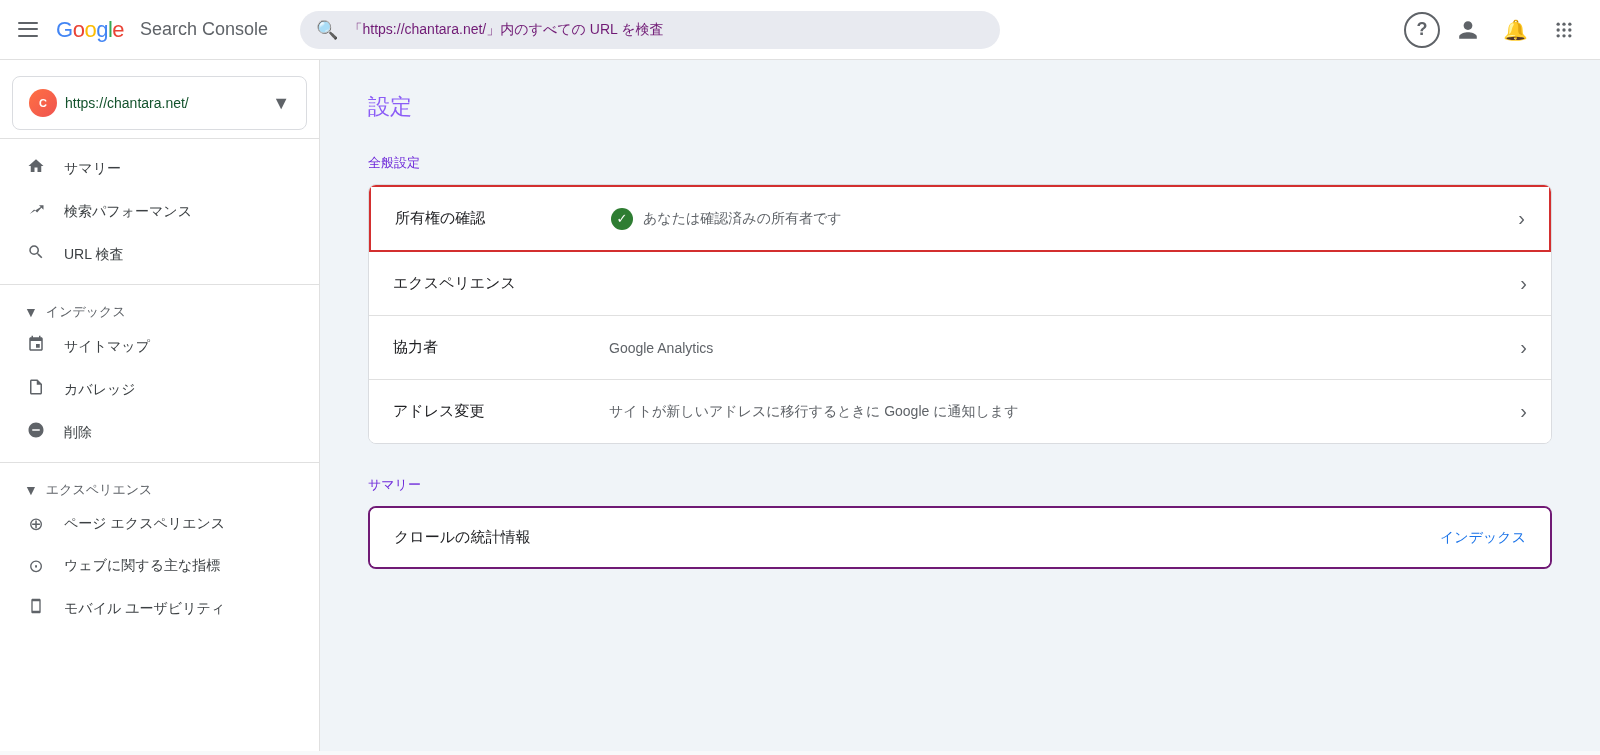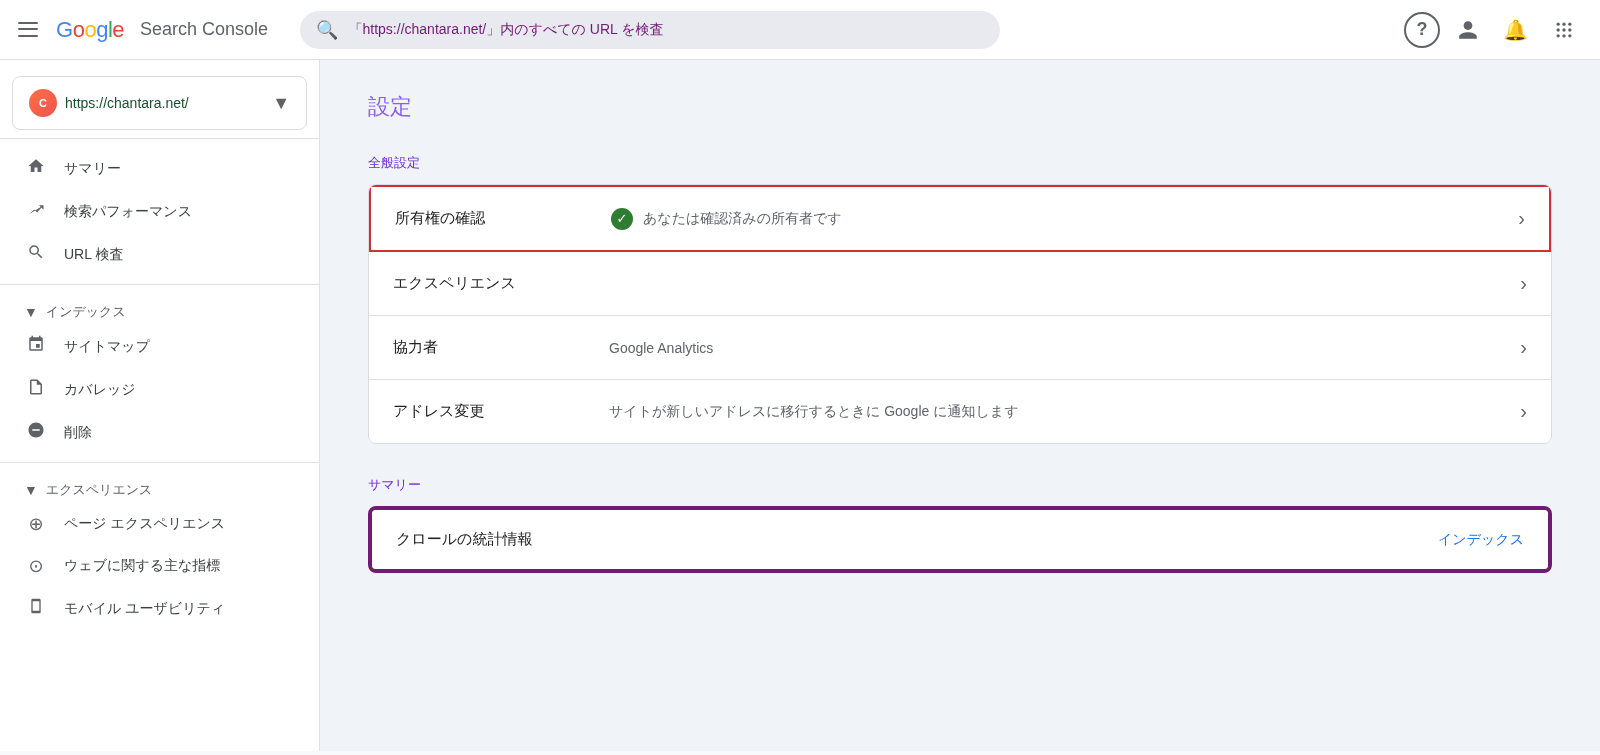--- a/index.html
+++ b/index.html
@@ -194,21 +194,21 @@
     .open-link {
       color: #1a73e8;
       font-size: 14px;
       margin-left: auto;
       cursor: pointer;
     }
 
     .crawl-section {
       background: #fff;
       border-radius: 8px;
-      border: 4px solid #701a75;
+      border: 2px solid #701a75;
       overflow: hidden;
     }
   </style>
 </head>
 <body>
 
 <div class="header">
   <div class="header-menu-icon">
     <span></span>
       <span></span>

